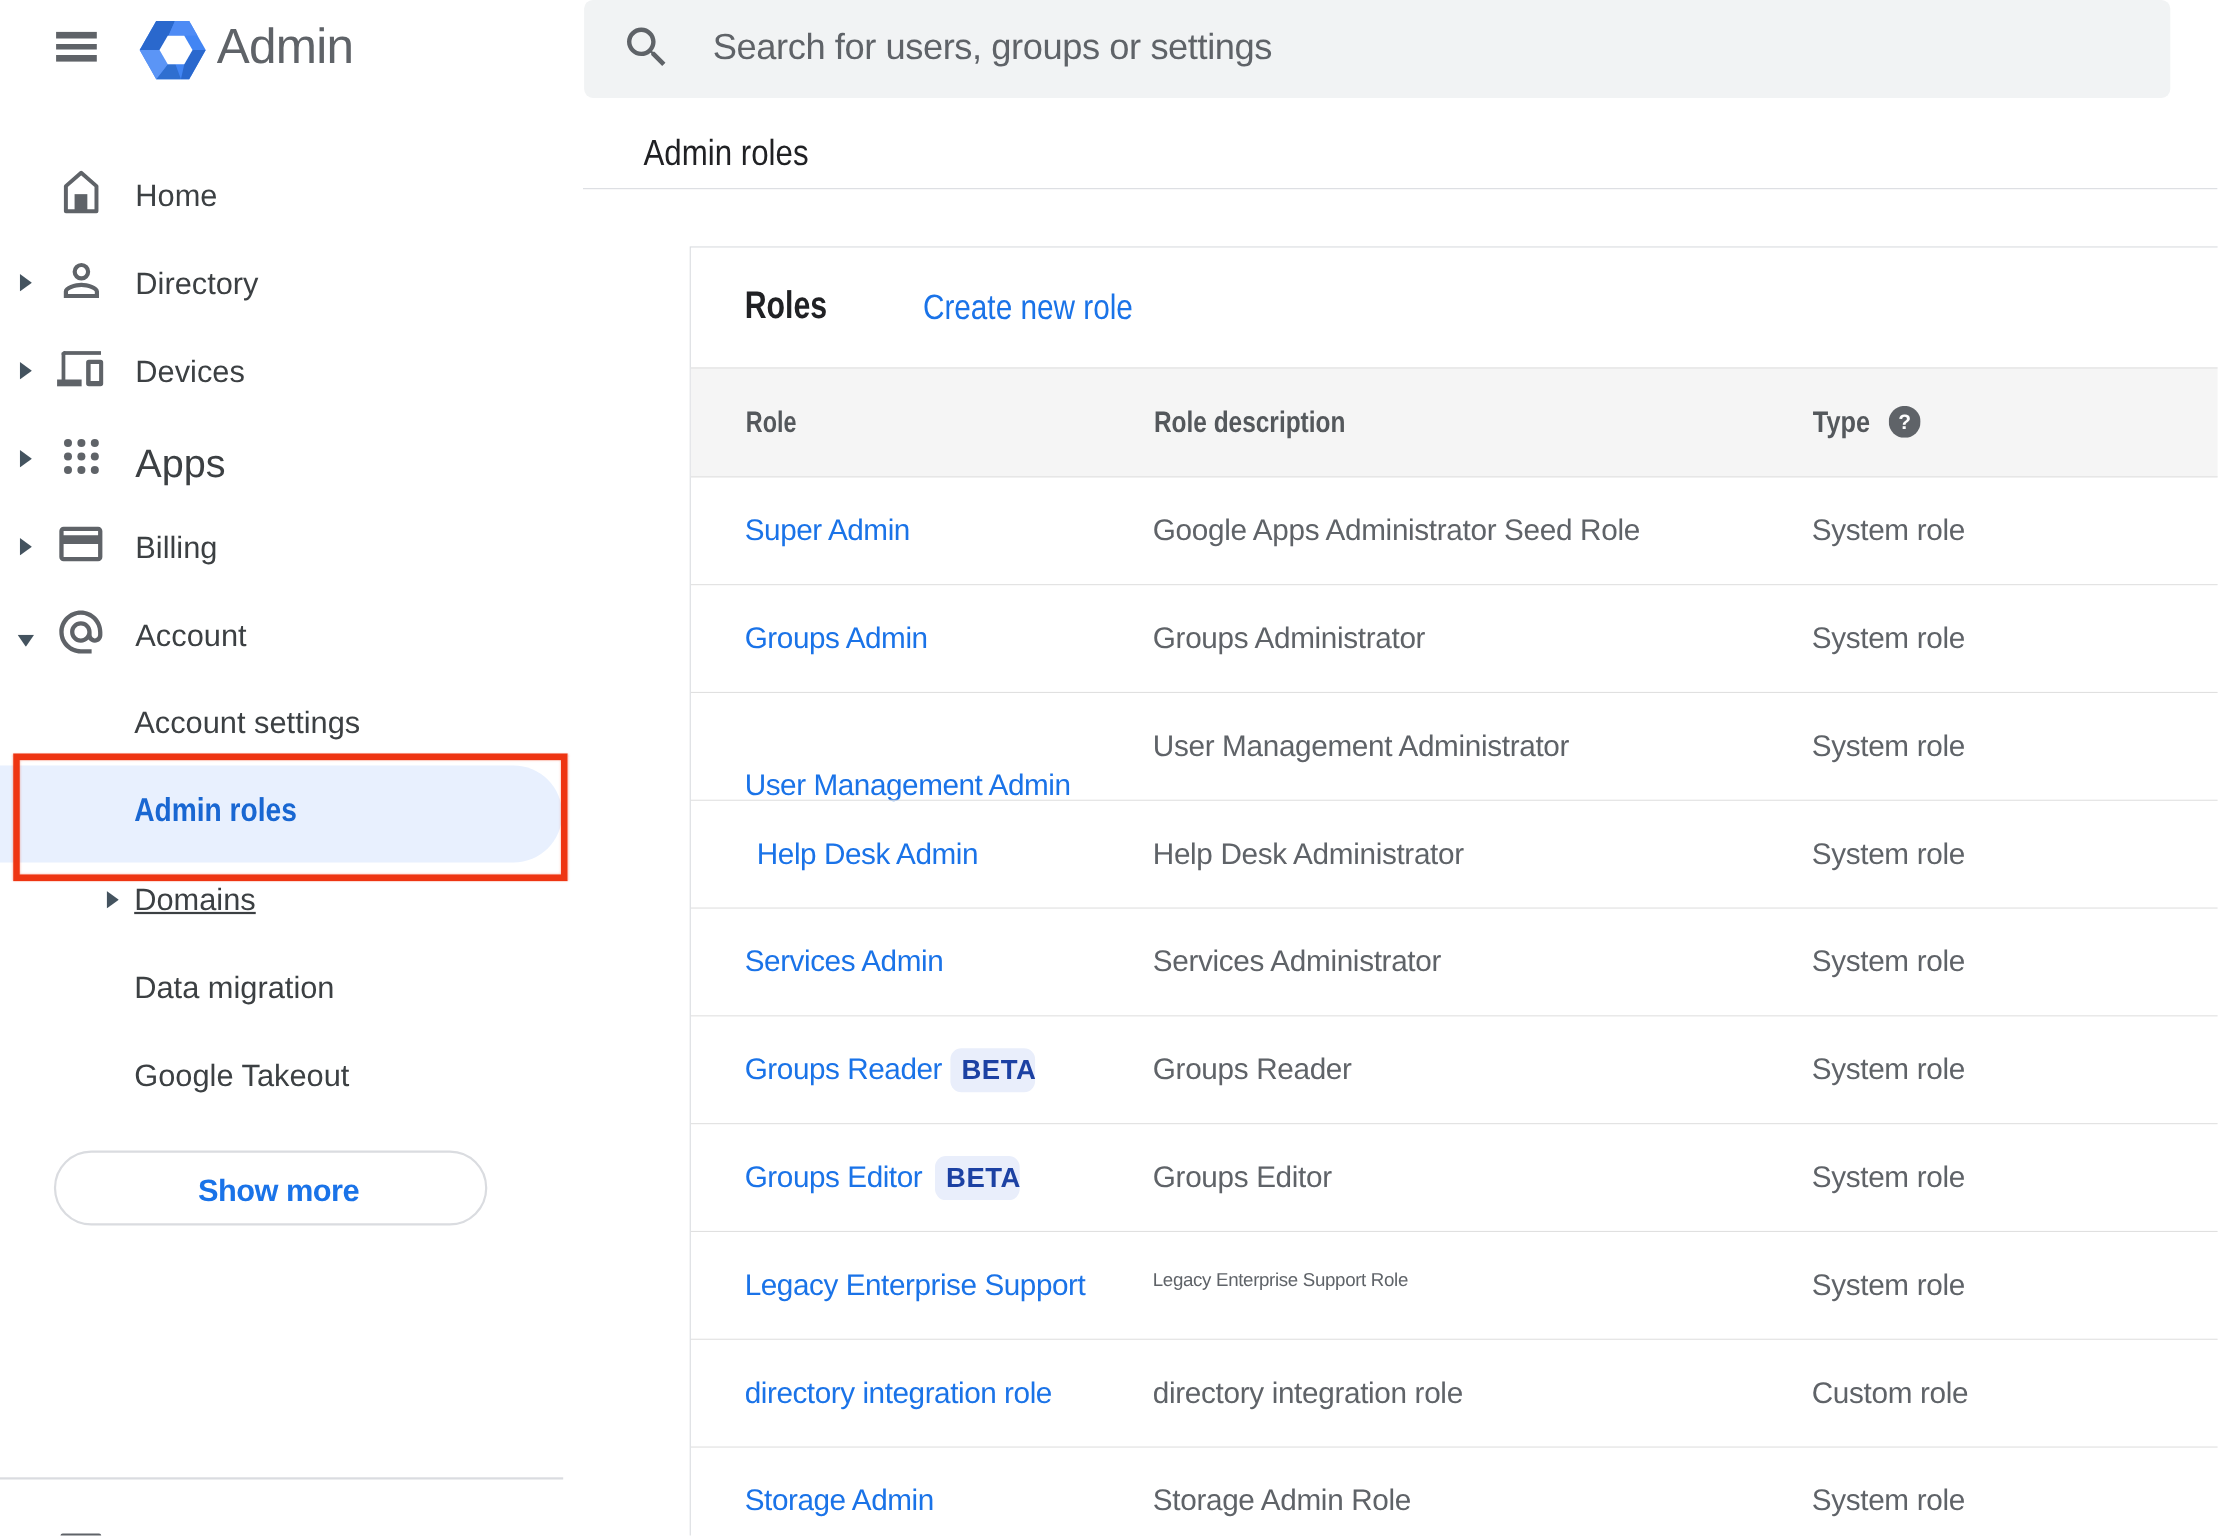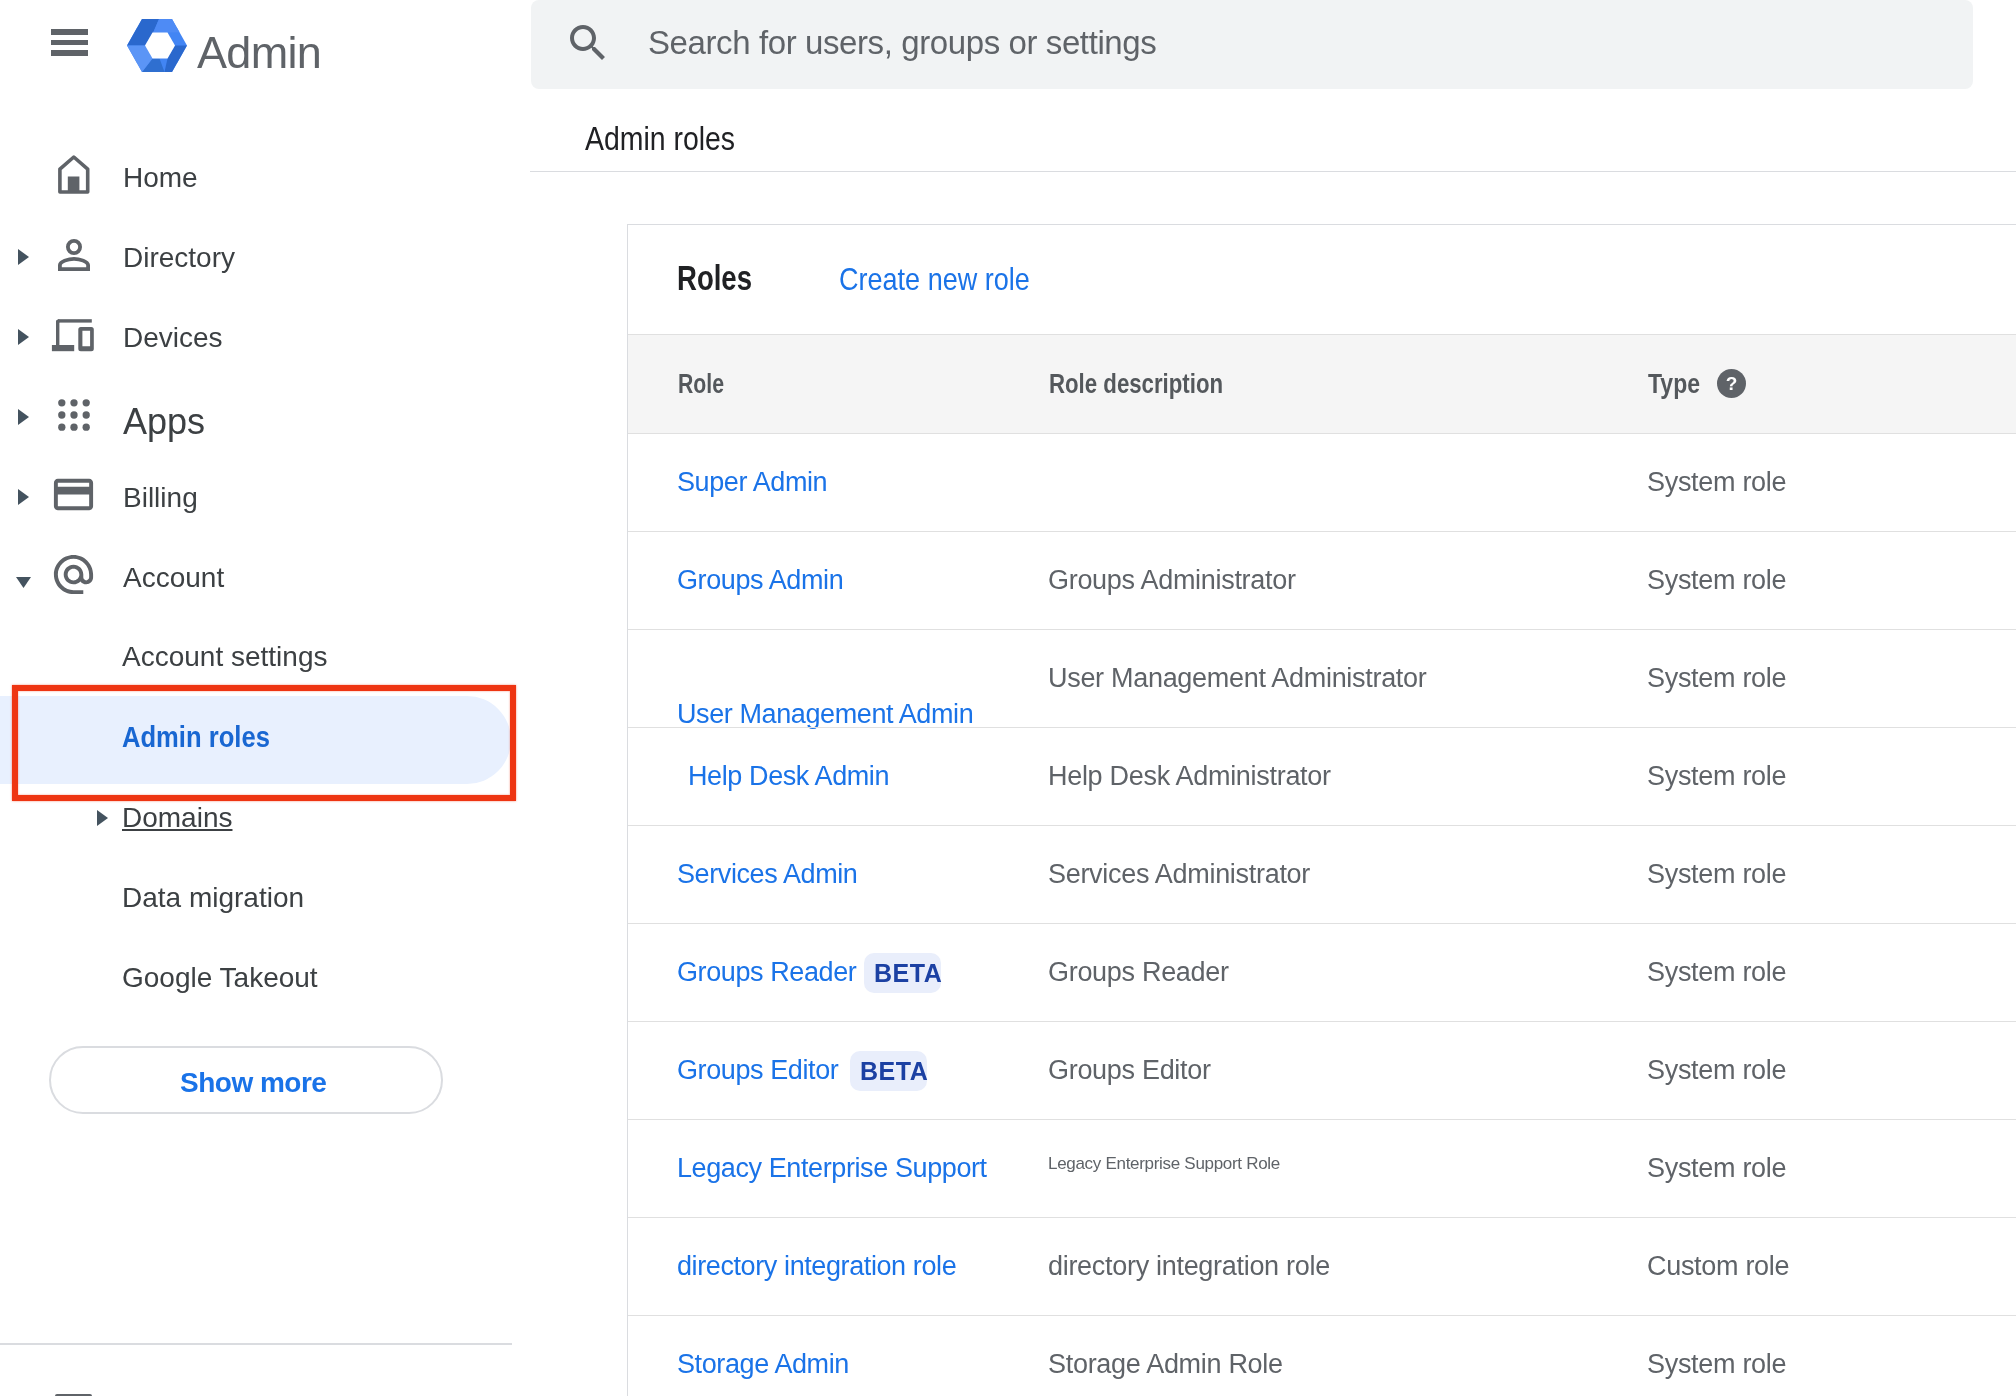--- a/index.html
+++ b/index.html
@@ -17,21 +17,21 @@
 
 <svg class="abs" style="left:126px;top:18px;" width="62" height="55" viewBox="0 0 62 55">
   <polygon points="1,27.5 16,1 46,1 61,27.5 46,54 16,54" fill="#4285f4"></polygon>
   <polygon points="16,1 33,1 27.2,14.5 19,27.5 1,27.5" fill="#2a68cd"></polygon>
   <polygon points="49,27.5 61,27.5 46,54 38.5,54 41.5,40.5" fill="#2a68cd"></polygon>
   <polygon points="16,54 26.5,40.5 33.5,40.5 38.5,54" fill="#2f6fd0"></polygon>
   <polygon points="1,27.5 19,27.5 26.5,40.5 16,54" fill="#5b95f6"></polygon>
   <polygon points="33,1 46,1 53.5,14.2 41.5,14.5 27.2,14.5" fill="#4e8bf5"></polygon>
   <polygon points="19,27.5 26.5,14.5 41.5,14.5 49,27.5 41.5,40.5 26.5,40.5" fill="#fff"></polygon>
 </svg>
-<div class="t" style="left:197px;top:19px;font-size:45px;letter-spacing:-0.7px;color:#5f6368;margin-top:11px;">Admin</div>
+<div class="t" style="left:197px;top:19px;font-size:45px;letter-spacing:-0.7px;color:#5f6368;">Admin</div>
 
 <div class="abs" style="left:531px;top:0;width:1442px;height:89px;background:#f1f3f4;border-radius:8px;"></div>
 <svg class="abs" style="left:564px;top:19px;" width="48" height="48" viewBox="0 0 24 24" fill="#5f6368">
   <path d="M15.5 14h-.79l-.28-.27C15.41 12.59 16 11.11 16 9.5 16 5.91 13.09 3 9.5 3S3 5.91 3 9.5 5.91 16 9.5 16c1.61 0 3.09-.59 4.23-1.57l.27.28v.79l5 4.99L20.49 19l-4.99-5zm-6 0C7.01 14 5 11.99 5 9.5S7.01 5 9.5 5 14 7.01 14 9.5 11.99 14 9.5 14z"></path>
 </svg>
 <div class="t" style="left:648px;top:26px;font-size:33px;letter-spacing:-0.4px;color:#5f6368;">Search for users, groups or settings</div>
 
 <div class="t" style="left:585px;top:121.5px;font-size:33px;color:#202124;transform:scaleX(0.861);transform-origin:0 0;">Admin roles</div>
 <div class="abs" style="left:530px;top:170.5px;width:1486px;height:1.5px;background:#dadce0;"></div>
 
@@ -120,20 +120,21 @@
   <div class="abs" style="left:0;top:109px;width:100%;height:100px;background:#f5f5f5;border-top:1px solid #e0e0e0;border-bottom:1px solid #e0e0e0;box-sizing:border-box;"></div>
   <div class="t" style="left:50px;top:146px;font-size:27px;font-weight:700;color:#54585c;transform:scaleX(0.786);transform-origin:0 0;">Role</div>
   <div class="t" style="left:421px;top:146px;font-size:27px;font-weight:700;color:#54585c;transform:scaleX(0.823);transform-origin:0 0;">Role description</div>
   <div class="t" style="left:1020px;top:146px;font-size:27px;font-weight:700;color:#54585c;transform:scaleX(0.852);transform-origin:0 0;">Type</div>
   <svg class="abs" style="left:1089px;top:144px;" width="29" height="29" viewBox="0 0 29 29">
     <circle cx="14.5" cy="14.5" r="14.5" fill="#5f6368"></circle>
     <text x="14.5" y="21" font-size="19" font-weight="bold" fill="#fff" text-anchor="middle" font-family="Liberation Sans,sans-serif">?</text>
   </svg>
 
   <div class="t" style="left:49px;top:244.3px;font-size:27px;letter-spacing:-0.4px;color:#1a73e8;">Super Admin</div>
+  <div class="t" style="left:420px;top:244.3px;font-size:27px;letter-spacing:-0.3px;color:#5f6368;">Google Apps Administrator Seed Role</div>
   <div class="t" style="left:1019px;top:244.3px;font-size:27px;letter-spacing:-0.3px;color:#5f6368;">System role</div>
   <div class="abs" style="left:0;top:306px;width:100%;height:1px;background:#e0e0e0;"></div>
   <div class="t" style="left:49px;top:342.3px;font-size:27px;letter-spacing:-0.4px;color:#1a73e8;">Groups Admin</div>
   <div class="t" style="left:420px;top:342.3px;font-size:27px;letter-spacing:-0.3px;color:#5f6368;">Groups Administrator</div>
   <div class="t" style="left:1019px;top:342.3px;font-size:27px;letter-spacing:-0.3px;color:#5f6368;">System role</div>
   <div class="abs" style="left:0;top:404px;width:100%;height:1px;background:#e0e0e0;"></div>
   <div class="t" style="left:49px;top:440.3px;font-size:27px;letter-spacing:-0.4px;color:#1a73e8;margin-top:36px;">User Management Admin</div>
   <div class="t" style="left:420px;top:440.3px;font-size:27px;letter-spacing:-0.3px;color:#5f6368;">User Management Administrator</div>
   <div class="t" style="left:1019px;top:440.3px;font-size:27px;letter-spacing:-0.3px;color:#5f6368;">System role</div>
   <div class="abs" style="left:0;top:502px;width:100%;height:1px;background:#e0e0e0;"></div>

